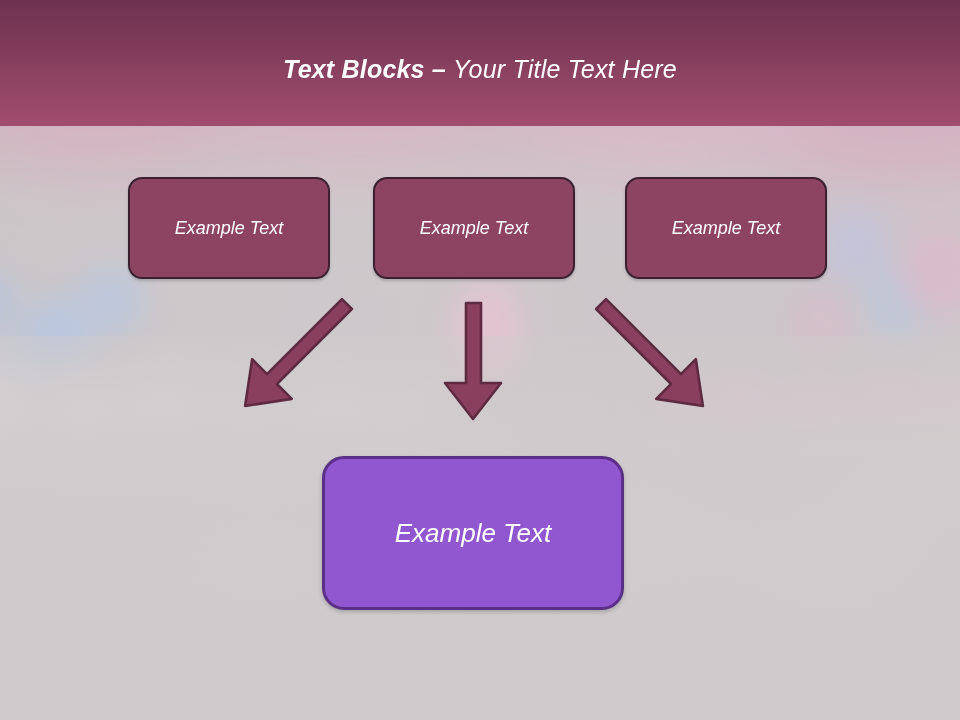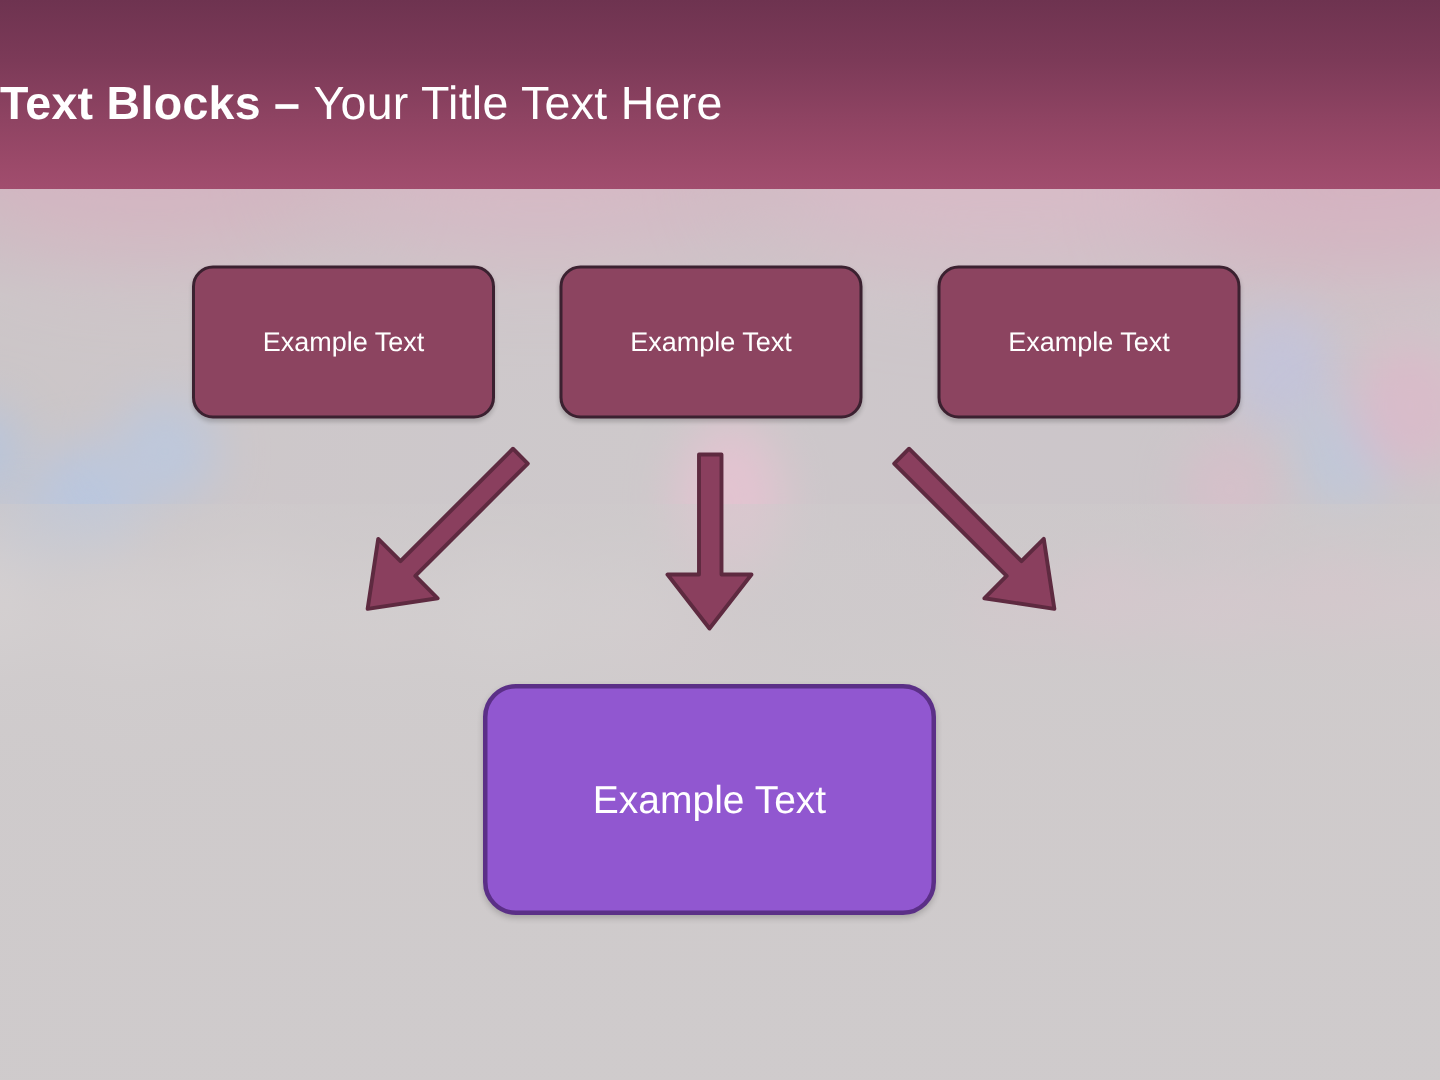--- a/index.html
+++ b/index.html
@@ -56,32 +56,34 @@
 
   
   .header {
     position:absolute; left:0; top:0;
     width:960px; height:126px;
     background:linear-gradient(to bottom, #6e3350 0%, #7c3a58 32%, #8e4362 62%, #9c4a6a 88%, #a14d6e 100%);
     z-index:20;
   }
   .header-title {
     position:absolute; left:0; right:0; top:50px;
+    text-align:center;
     color:#ffffff;
-    font-size:31px;
+    font-size:25px;
     line-height:38px;
     letter-spacing:0.2px;
     white-space:nowrap;
+    font-style:italic;
   }
   .header-title .t-strong { font-weight:bold; }
   .header-title .t-sep { font-weight:bold; }
   .header-title .t-rest { font-weight:normal; }
 
   
-  .content { position:absolute; inset:0; z-index:30; }
+  .content { position:absolute; inset:0; z-index:30;font-style:italic; }
 
   
   .tbox {
     position:absolute;
     width:202px; height:102px;
     border-radius:14px;
     background:#8c4460;
     border:2.5px solid #3b2130;
     display:flex; align-items:center; justify-content:center;
     box-shadow:0 2px 3px rgba(0,0,0,0.18);

